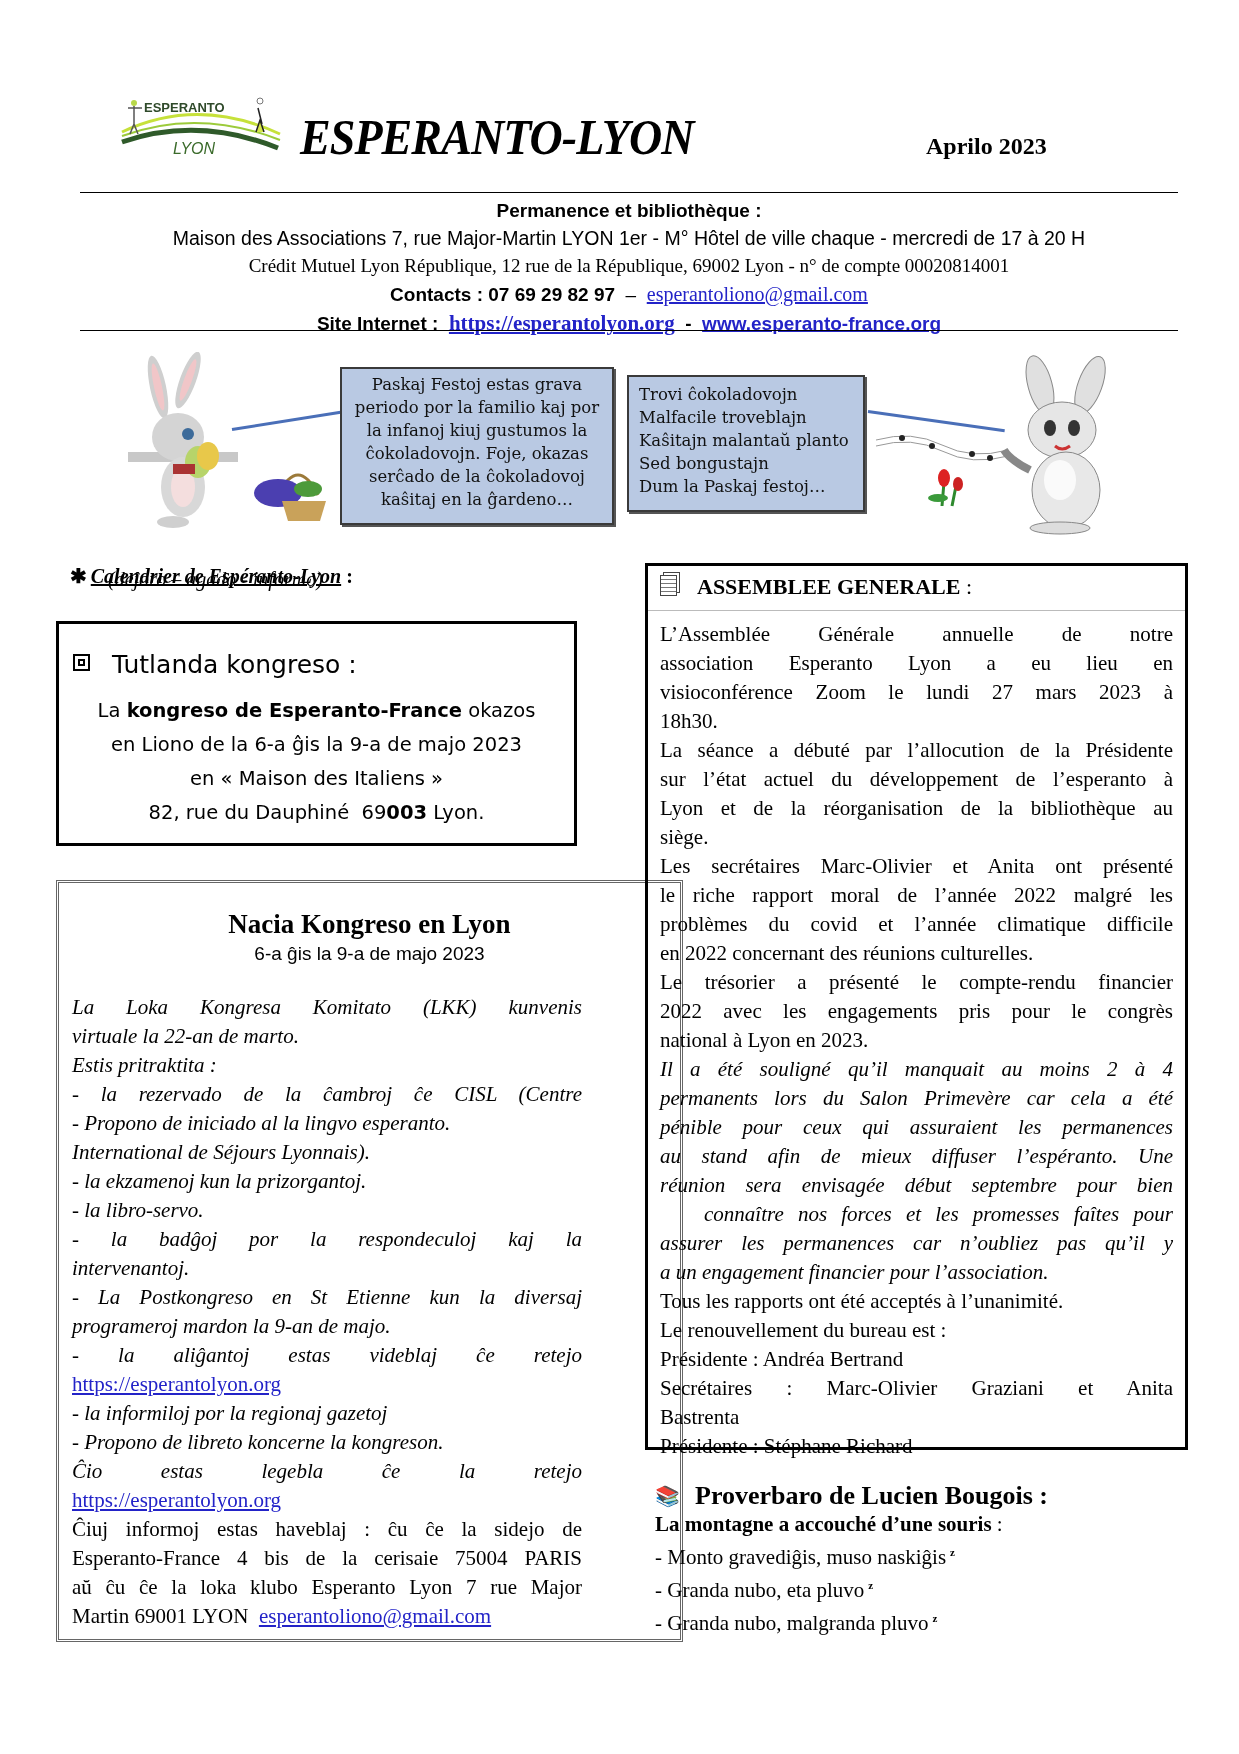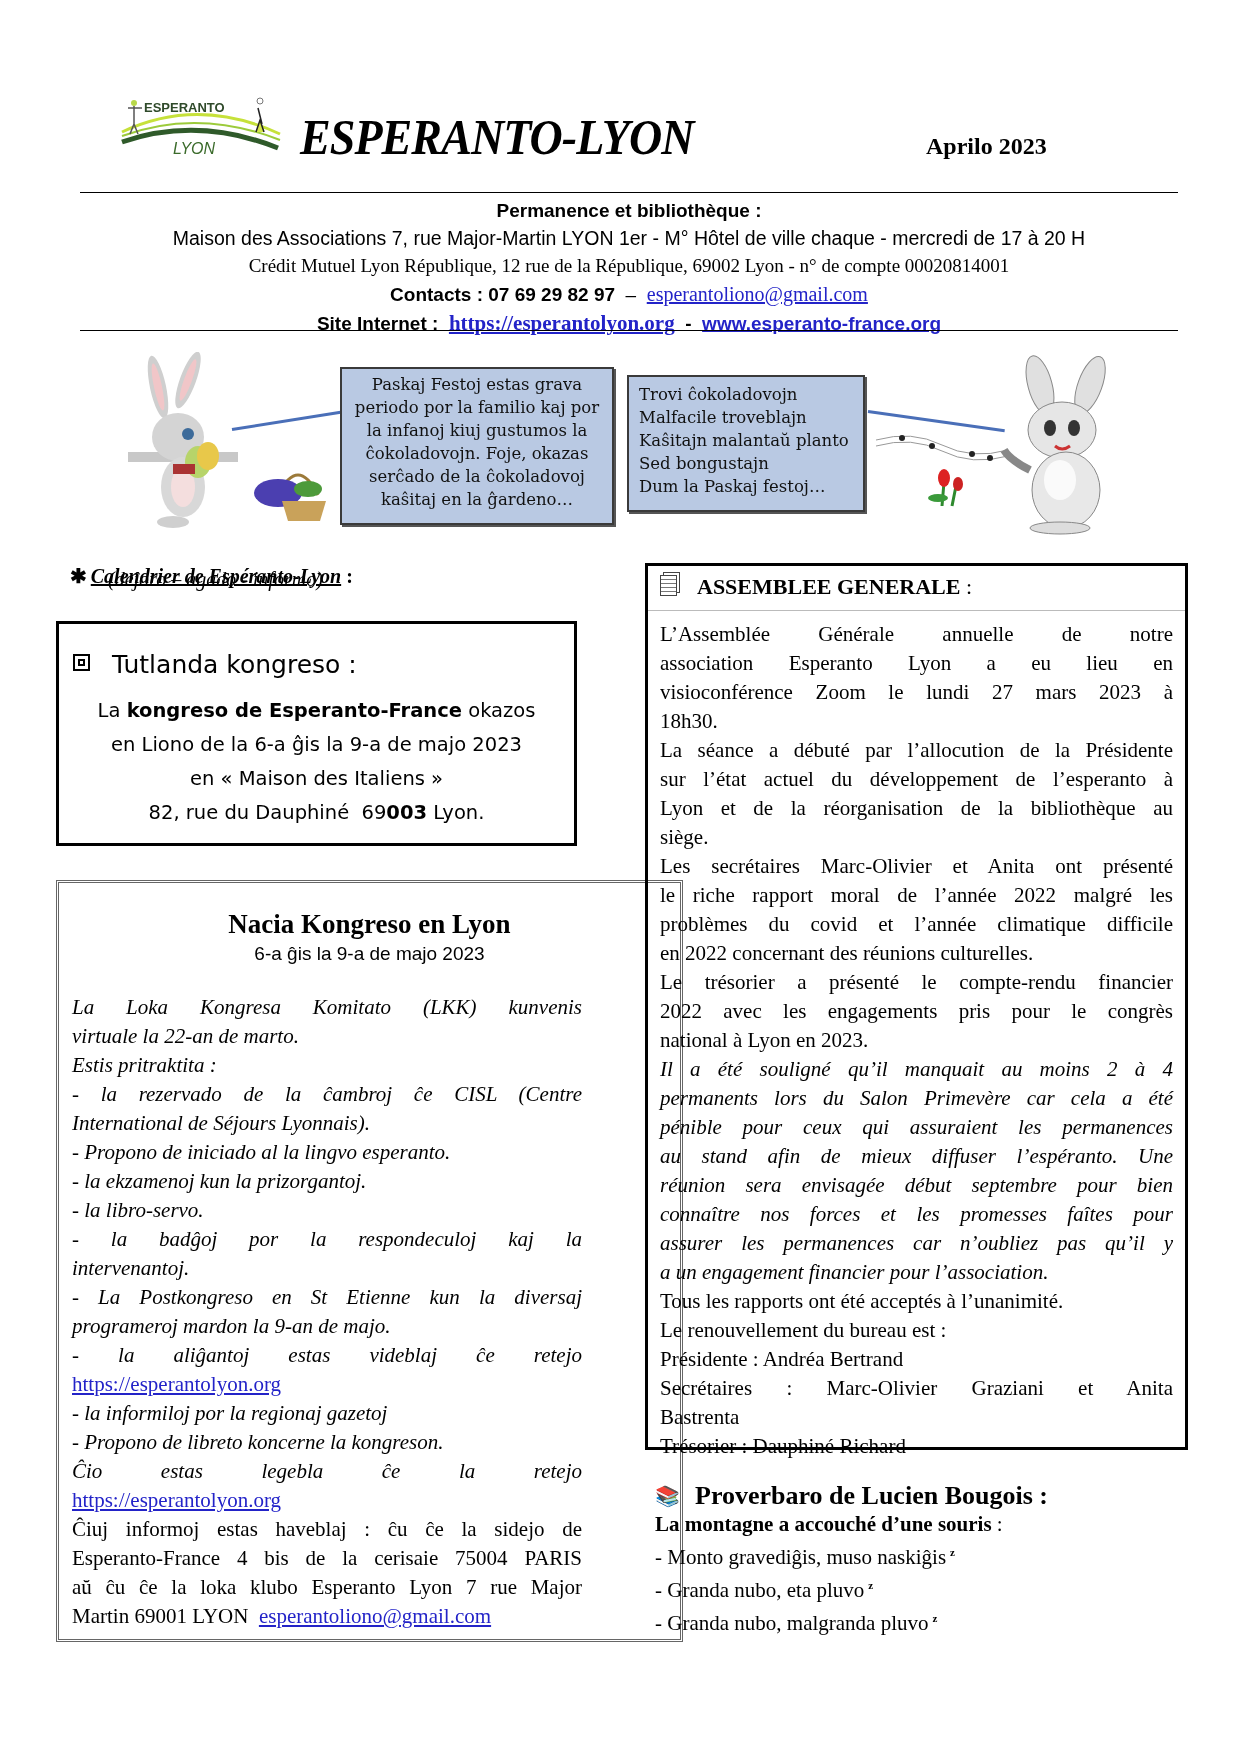--- a/index.html
+++ b/index.html
@@ -181,22 +181,22 @@
 </div>
 
 <div id="nacia-box" class="abs">
   <div class="h1">Nacia Kongreso en Lyon</div>
   <div class="h2">6-a ĝis la 9-a de majo 2023</div>
   <div class="txt" id="nacia-lines">
       <div class="line just it" style="white-space: normal;"><span style="white-space: normal;">La Loka Kongresa Komitato (LKK) kunvenis</span></div>
       <div class="line it"><span style="white-space: pre;">virtuale la 22-an de marto.</span></div>
       <div class="line it"><span style="white-space: pre;">Estis pritraktita :</span></div>
       <div class="line just it" style="white-space: normal;"><span style="white-space: normal;">- la rezervado de la ĉambroj ĉe CISL (Centre</span></div>
+      <div class="line it"><span style="white-space: pre;">- Propono de iniciado al la lingvo esperanto.</span></div>
       <div class="line it"><span style="white-space: pre;">International de Séjours Lyonnais).</span></div>
-      <div class="line it"><span style="white-space: pre;">- Propono de iniciado al la lingvo esperanto.</span></div>
       <div class="line it"><span style="white-space: pre;">- la ekzamenoj kun la prizorgantoj.</span></div>
       <div class="line it"><span style="white-space: pre;">- la libro-servo.</span></div>
       <div class="line just it" style="white-space: normal;"><span style="white-space: normal;">- la badĝoj por la respondeculoj  kaj la</span></div>
       <div class="line it"><span style="white-space: pre;">intervenantoj.</span></div>
       <div class="line just it" style="white-space: normal;"><span style="white-space: normal;">- La Postkongreso en St Etienne kun la diversaj</span></div>
       <div class="line it"><span style="white-space: pre;">programeroj mardon la 9-an de majo.</span></div>
       <div class="line just it" style="white-space: normal;"><span style="white-space: normal;">- la aliĝantoj estas videblaj ĉe retejo</span></div>
       <div class="line"><a class="link">https://esperantolyon.org</a></div>
       <div class="line it"><span style="white-space: pre;">- la informiloj por la regionaj gazetoj</span></div>
       <div class="line it"><span style="white-space: pre;">- Propono de libreto koncerne la kongreson.</span></div>
@@ -226,29 +226,29 @@
       <div class="line just" style="white-space: normal;"><span style="white-space: normal;">problèmes du covid et l’année climatique difficile</span></div>
       <div class="line"><span style="white-space: pre;">en 2022 concernant des réunions culturelles.</span></div>
       <div class="line just" style="white-space: normal;"><span style="white-space: normal;">Le trésorier a présenté le compte-rendu financier</span></div>
       <div class="line just" style="white-space: normal;"><span style="white-space: normal;">2022 avec les engagements pris pour le congrès</span></div>
       <div class="line"><span style="white-space: pre;">national à Lyon en 2023.</span></div>
       <div class="line just it" style="white-space: normal;"><span style="white-space: normal;">Il a été souligné qu’il manquait au moins 2 à 4</span></div>
       <div class="line just it" style="white-space: normal;"><span style="white-space: normal;">permanents lors du Salon Primevère car cela a été</span></div>
       <div class="line just it" style="white-space: normal;"><span style="white-space: normal;">pénible pour ceux qui assuraient les permanences</span></div>
       <div class="line just it" style="white-space: normal;"><span style="white-space: normal;">au stand afin de mieux diffuser l’espéranto. Une</span></div>
       <div class="line just it" style="white-space: normal;"><span style="white-space: normal;">réunion sera envisagée début septembre pour bien</span></div>
-      <div class="line just it" style="white-space: normal;"><span style="white-space: normal;">connaître nos forces et les promesses faîtes pour</span></div>
+      <div class="line just it" style="white-space: normal; margin-left: 44px;"><span style="white-space: normal;">connaître nos forces et les promesses faîtes pour</span></div>
       <div class="line just it" style="white-space: normal;"><span style="white-space: normal;">assurer les permanences car n’oubliez pas qu’il y</span></div>
       <div class="line it"><span style="white-space: pre;">a un engagement financier pour l’association.</span></div>
       <div class="line"><span style="white-space: pre;">Tous les rapports ont été acceptés à l’unanimité.</span></div>
       <div class="line"><span style="white-space: pre;">Le renouvellement du bureau est :</span></div>
       <div class="line"><span style="white-space: pre;">Présidente : Andréa Bertrand</span></div>
       <div class="line just" style="white-space: normal;"><span style="white-space: normal;">Secrétaires : Marc-Olivier Graziani et Anita</span></div>
       <div class="line"><span style="white-space: pre;">Bastrenta</span></div>
-      <div class="line"><span style="white-space: pre;">Trésorier : Dauphiné Richard</span></div>
+      <div class="line"><span style="white-space: pre;">Présidente : Stéphane Richard</span></div>
     </div>
 </div>
 
 <div id="prov" class="abs">
   <div class="h"><span class="books-icon">📚</span><span>Proverbaro de Lucien Bougois :</span></div>
   <div class="sub"><span>La montagne a accouché d’une souris</span><span class="n"> :</span></div>
   <div class="item"><span>- Monto gravediĝis, muso naskiĝis</span><sup>z</sup></div>
   <div class="item"><span>- Granda nubo, eta pluvo</span><sup>z</sup></div>
   <div class="item"><span>- Granda nubo, malgranda pluvo</span><sup>z</sup></div>
 </div>

